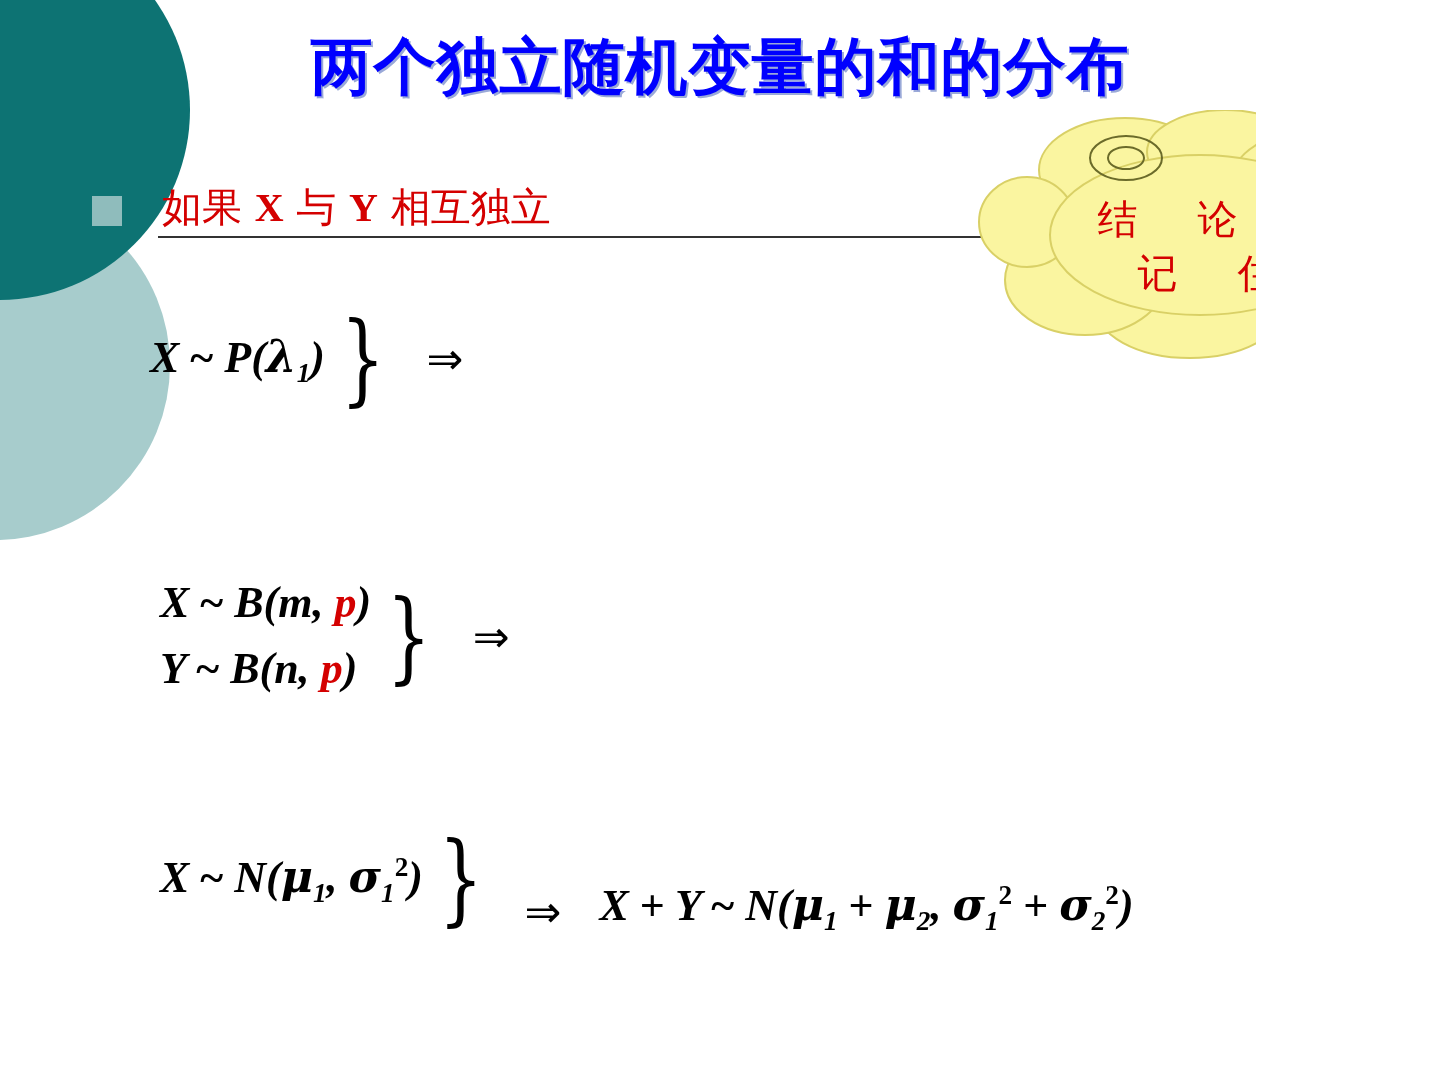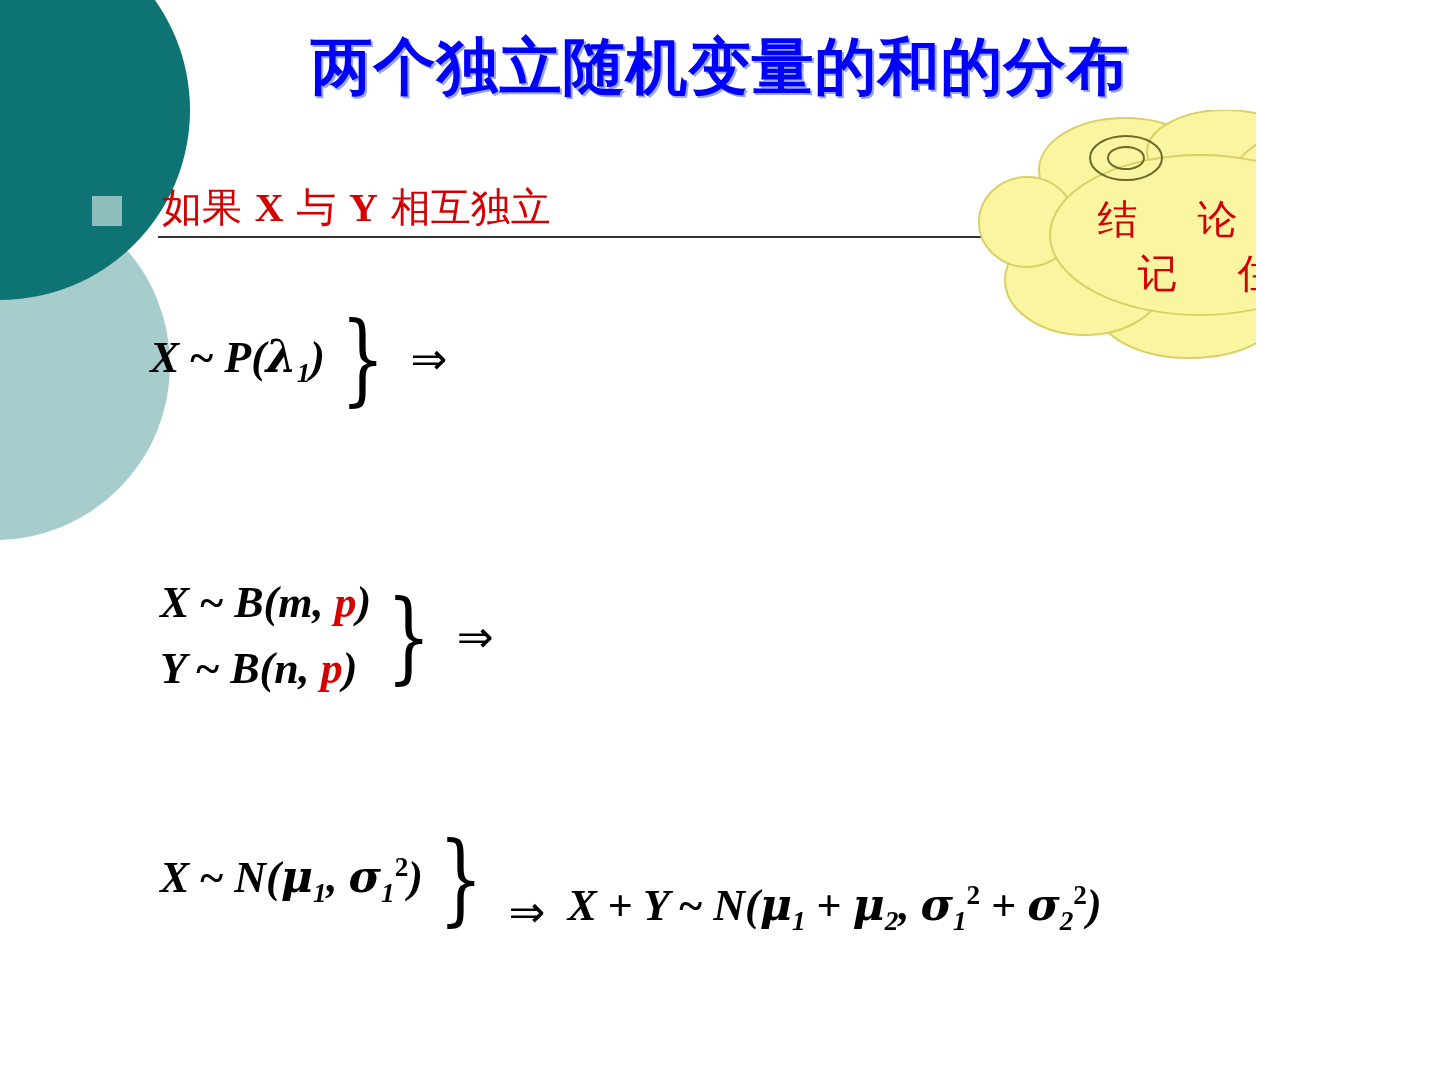--- a/index.html
+++ b/index.html
@@ -116,20 +116,21 @@
     letter-spacing: 10px;
   }
   .cloud-text div:nth-child(2) { padding-left: 30px; }
 
   
   .math-block {
     position: absolute;
     display: flex;
     align-items: center;
     font-family: "Liberation Serif", serif;
+    gap: 16px;
   }
   .brace-group {
     display: flex;
     align-items: center;
   }
   .lines {
     display: flex;
     flex-direction: column;
     justify-content: center;
   }

